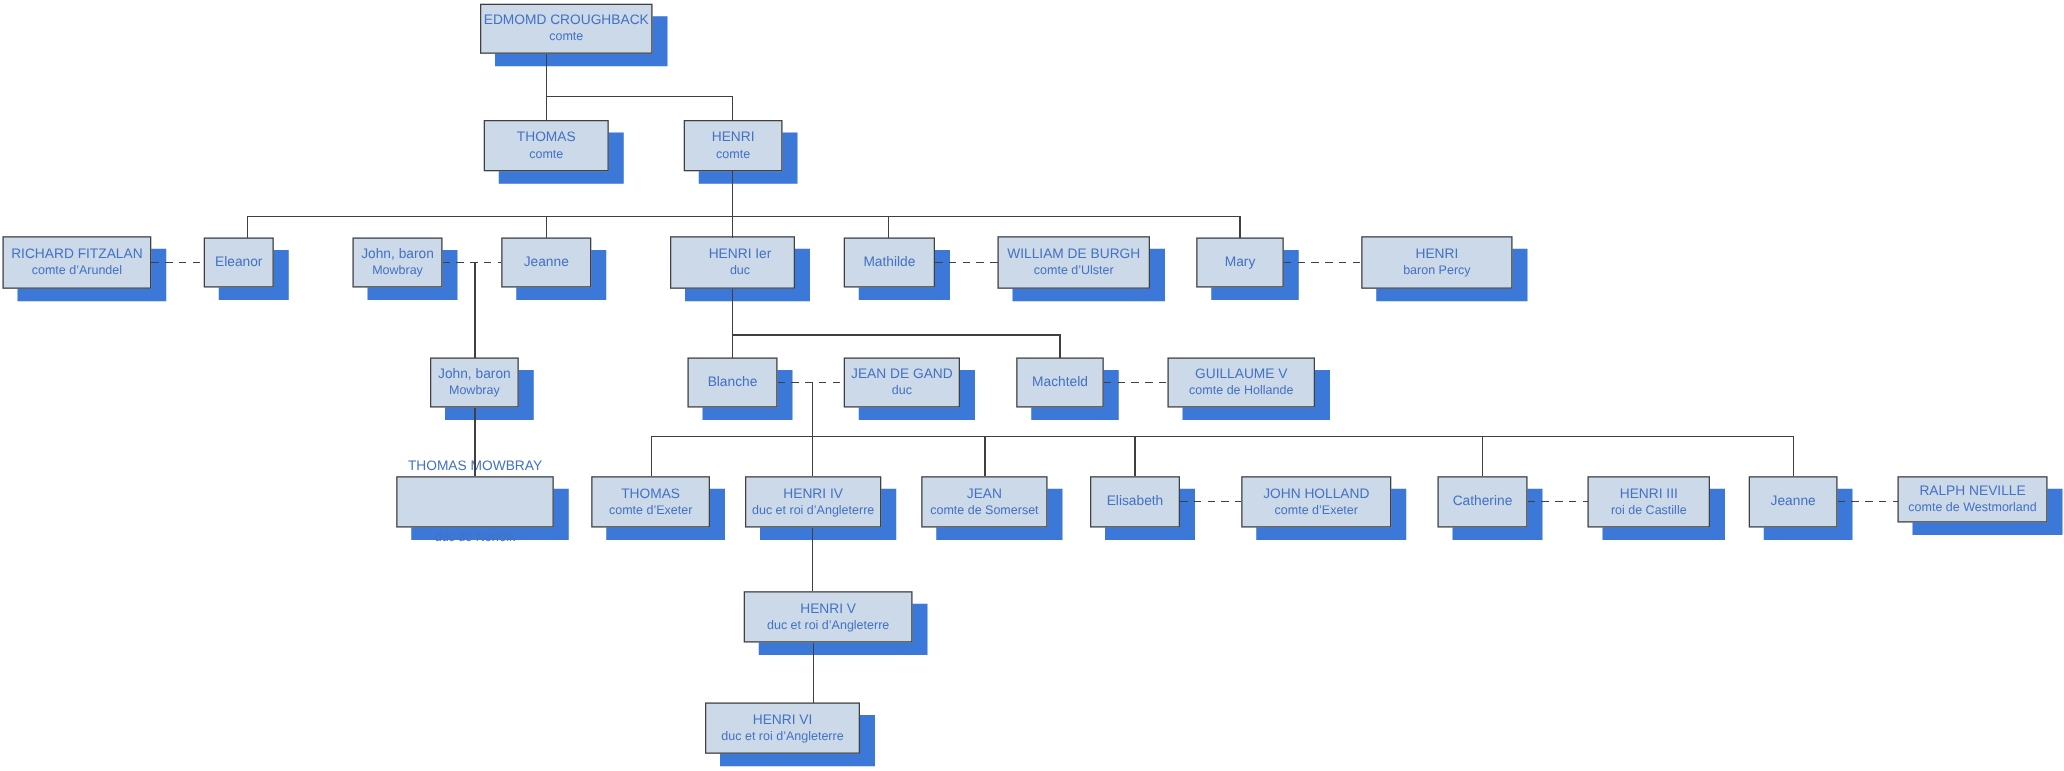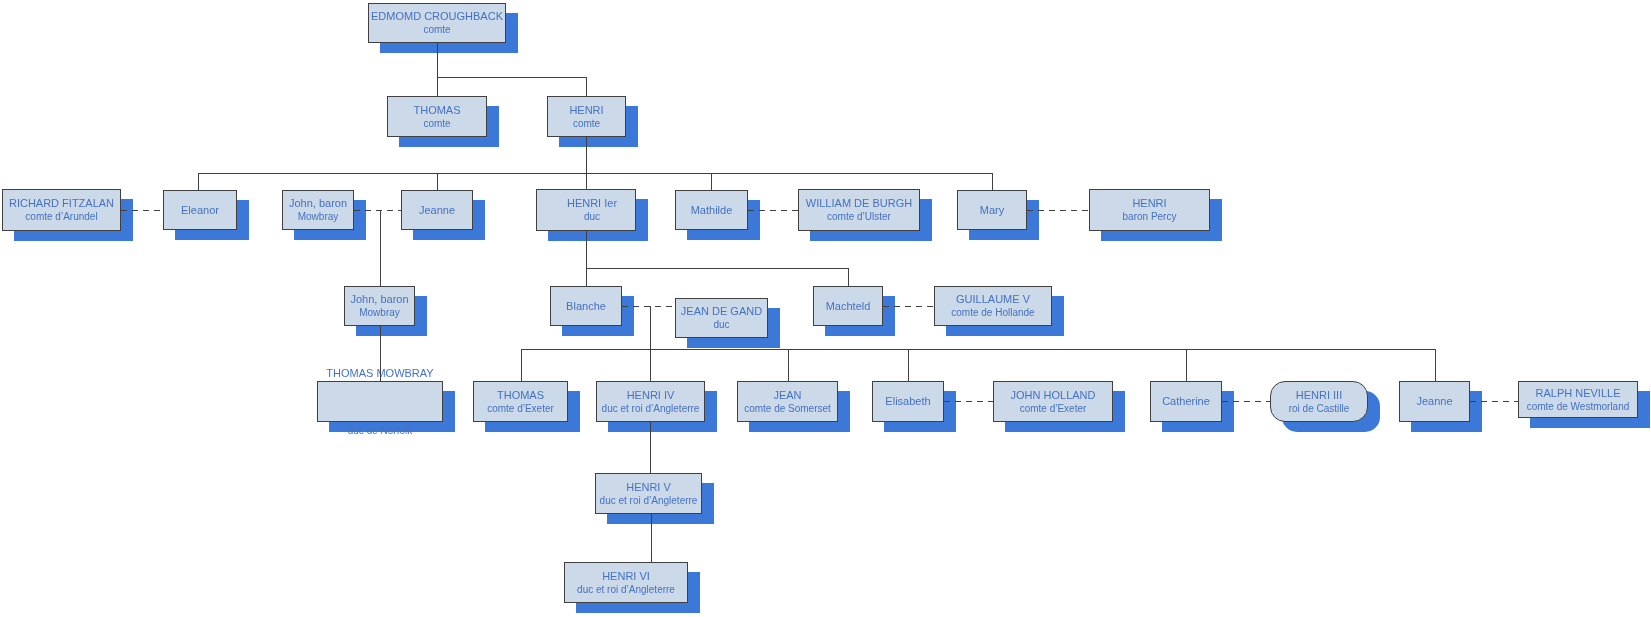--- a/index.html
+++ b/index.html
@@ -30,37 +30,37 @@
     z-index:1;
   }
   .node .line1{font-size:11px;}
   .node .line2{font-size:10px;}
 </style>
 </head>
 <body>
 
 <div class="canvas" style="--bg: #ffffff; --node-fill: #ccd9e8; --node-border: #404040; --node-shadow: #3b78d8; --node-text: #4472c4;">
   <div id="nodes-layer">
-      <div class="node" style="left: 368px; top: 3px; width: 138px; height: 40px;">
+      <div class="node" style="left: 384px; top: 3px; width: 138px; height: 40px;">
         <span class="line1">EDMOMD CROUGHBACK</span>
         <span class="line2">comte</span>
       </div>
       <div class="node" style="left: 387px; top: 96px; width: 100px; height: 41px;">
         <span class="line1">THOMAS</span>
         <span class="line2">comte</span>
       </div>
       <div class="node" style="left: 547px; top: 96px; width: 79px; height: 41px;">
         <span class="line1">HENRI</span>
         <span class="line2">comte</span>
       </div>
       <div class="node" style="left: 2px; top: 189px; width: 119px; height: 42px;">
         <span class="line1">RICHARD FITZALAN</span>
         <span class="line2">comte d’Arundel</span>
       </div>
-      <div class="node" style="left: 163px; top: 190px; width: 74px; height: 40px; justify-content: center;">
+      <div class="node" style="left: 163px; top: 190px; width: 56px; height: 40px; justify-content: center;">
         <span class="line1">Eleanor</span>
       </div>
       <div class="node" style="left: 282px; top: 190px; width: 72px; height: 40px;">
         <span class="line1">John, baron</span>
         <span class="line2">Mowbray</span>
       </div>
       <div class="node" style="left: 401px; top: 190px; width: 72px; height: 40px;">
         <span class="line1">Jeanne</span>
       </div>
       <div class="node" style="left: 536px; top: 189px; width: 100px; height: 42px; padding-left: 12px;">
@@ -81,21 +81,21 @@
         <span class="line1">HENRI</span>
         <span class="line2">baron Percy</span>
       </div>
       <div class="node" style="left: 344px; top: 286px; width: 71px; height: 40px;">
         <span class="line1">John, baron</span>
         <span class="line2">Mowbray</span>
       </div>
       <div class="node" style="left: 550px; top: 286px; width: 72px; height: 40px;">
         <span class="line1">Blanche</span>
       </div>
-      <div class="node" style="left: 675px; top: 286px; width: 93px; height: 40px; margin-top: 12px;">
+      <div class="node" style="left: 675px; top: 286px; width: 93px; height: 40px;">
         <span class="line1">JEAN DE GAND</span>
         <span class="line2">duc</span>
       </div>
       <div class="node" style="left: 813px; top: 286px; width: 70px; height: 40px;">
         <span class="line1">Machteld</span>
       </div>
       <div class="node" style="left: 934px; top: 286px; width: 118px; height: 40px;">
         <span class="line1">GUILLAUME V</span>
         <span class="line2">comte de Hollande</span>
       </div>
@@ -118,32 +118,32 @@
       <div class="node" style="left: 872px; top: 381px; width: 72px; height: 41px;">
         <span class="line1">Elisabeth</span>
       </div>
       <div class="node" style="left: 993px; top: 381px; width: 120px; height: 41px;">
         <span class="line1">JOHN HOLLAND</span>
         <span class="line2">comte d’Exeter</span>
       </div>
       <div class="node" style="left: 1150px; top: 381px; width: 72px; height: 41px;">
         <span class="line1">Catherine</span>
       </div>
-      <div class="node" style="left: 1270px; top: 381px; width: 98px; height: 41px; border-radius: 15px;">
+      <div class="node" style="left: 1270px; top: 381px; width: 98px; height: 41px;">
         <span class="line1">HENRI III</span>
         <span class="line2">roi de Castille</span>
       </div>
       <div class="node" style="left: 1399px; top: 381px; width: 71px; height: 41px;">
         <span class="line1">Jeanne</span>
       </div>
       <div class="node" style="left: 1518px; top: 381px; width: 120px; height: 37px;">
         <span class="line1">RALPH NEVILLE</span>
         <span class="line2">comte de Westmorland</span>
       </div>
-      <div class="node" style="left: 595px; top: 473px; width: 107px; height: 41px;">
+      <div class="node" style="left: 595px; top: 473px; width: 135px; height: 41px;">
         <span class="line1">HENRI V</span>
         <span class="line2">duc et roi d’Angleterre</span>
       </div>
       <div class="node" style="left: 564px; top: 562px; width: 124px; height: 41px;">
         <span class="line1">HENRI VI</span>
         <span class="line2">duc et roi d’Angleterre</span>
       </div>
     </div>
   <svg id="wires" class="wires" width="1651" height="617" viewBox="0 0 1651 617" shape-rendering="crispEdges">
       <polyline points="437,43 437,96" fill="none" stroke="#404040" stroke-width="1"></polyline>

